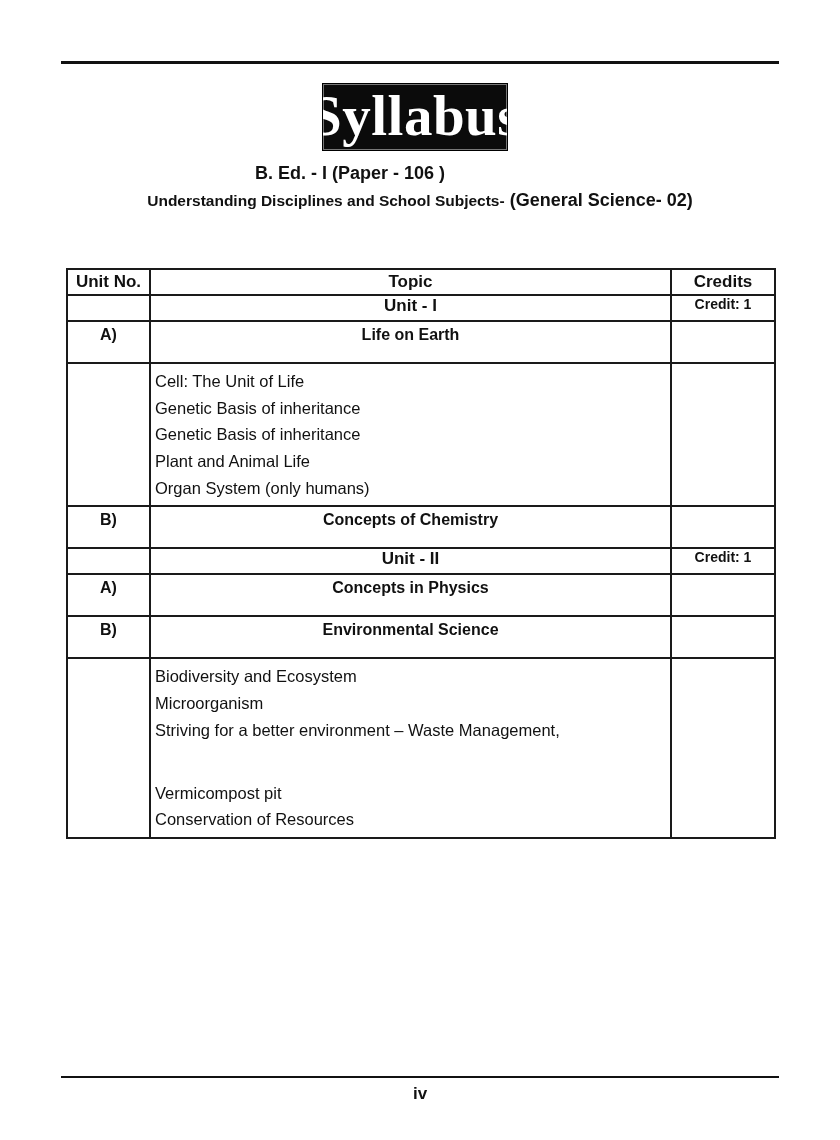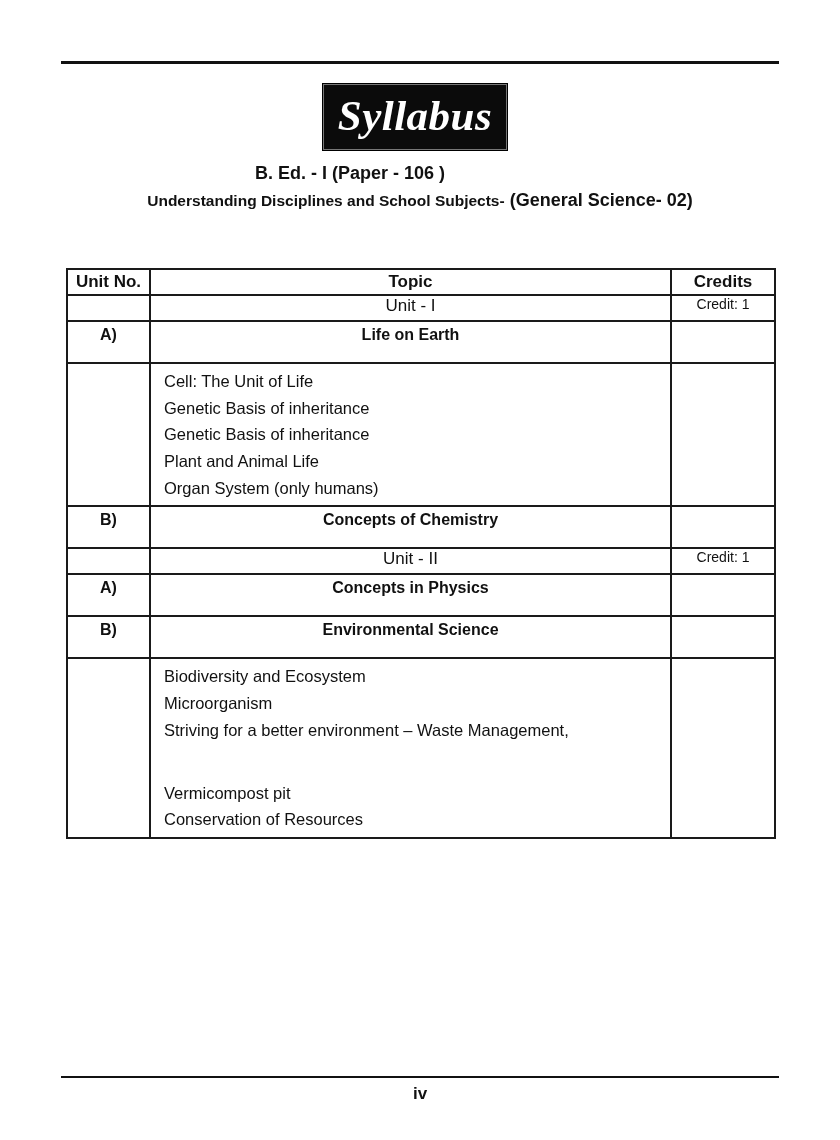--- a/index.html
+++ b/index.html
@@ -7,22 +7,22 @@
     .rule { position: absolute; left: 61px; width: 718px; height: 3px; background: #111; }
     .rule.top { top: 61px; }
     .rule.bottom { top: 1076px; height: 2px; }
     .title-box {
       position: absolute; left: 323px; top: 84px; width: 184px; height: 66px;
       background: #0b0b0b; border: 1px solid #777; box-sizing: border-box;
       outline: 1px solid #000; outline-offset: 0px;
       display: flex; align-items: center; justify-content: center;
     }
     .title-box span {
-      font-family: "Liberation Serif", "DejaVu Serif", serif; font-style: italic; font-weight: bold;
-      color: #ffffff; font-size: 43px; letter-spacing: 0.5px; line-height: 1;
+      font-family: "Liberation Serif", "DejaVu Serif", serif; font-weight: bold;
+      color: #ffffff; font-size: 57px; letter-spacing: 0.5px; line-height: 1;
       margin-top: -4px;
     }
     .subtitle1 {
       position: absolute; left: 0; width: 700px; top: 163px; text-align: center;
       font-weight: bold; font-size: 18px;
     }
     .subtitle2 {
       position: absolute; left: 0; width: 840px; top: 190px; text-align: center;
       font-weight: bold; font-size: 15.5px;
     }
@@ -32,25 +32,25 @@
       position: absolute; left: 66px; top: 268px; width: 708px;
       border-collapse: collapse; table-layout: fixed; border-radius: 18px;
     }
     table.syl td, table.syl th {
       border: 2px solid #1a1a1a; padding: 0; vertical-align: top;
     }
     col.c1 { width: 83px; }
     col.c2 { width: 521px; }
     col.c3 { width: 104px; }
     th { font-weight: bold; font-size: 17px; height: 24px; text-align: center; vertical-align: middle !important; }
-    .unit-row td { height: 24px; text-align: center; vertical-align: middle; font-weight: normal; font-size: 17px; }
+    .unit-row td { height: 24px; text-align: center; vertical-align: middle; font-weight: bold; font-size: 17px; }
     .unit-row td.credit { font-size: 14px; }
     .sec-row td { height: 40px; text-align: center; font-weight: bold; font-size: 16px; }
     .sec-row td .in { padding-top: 4px; }
-    .items-row td.topics { padding: 4px 0 4px 13px; font-size: 16.5px; }
+    .items-row td.topics { padding: 4px 0 4px 4px; font-size: 16.5px; }
     .items-row .it { line-height: 26.7px; height: 26.7px; white-space: nowrap; }
     .items-row.phys .it { line-height: 28.3px; height: 28.3px; }
     .items-row .gap { height: 36px; }
     .page-num {
       position: absolute; left: 0; width: 840px; top: 1084px; text-align: center;
       font-weight: bold; font-size: 17px;
     }
   </style>
 </head>
 <body>

